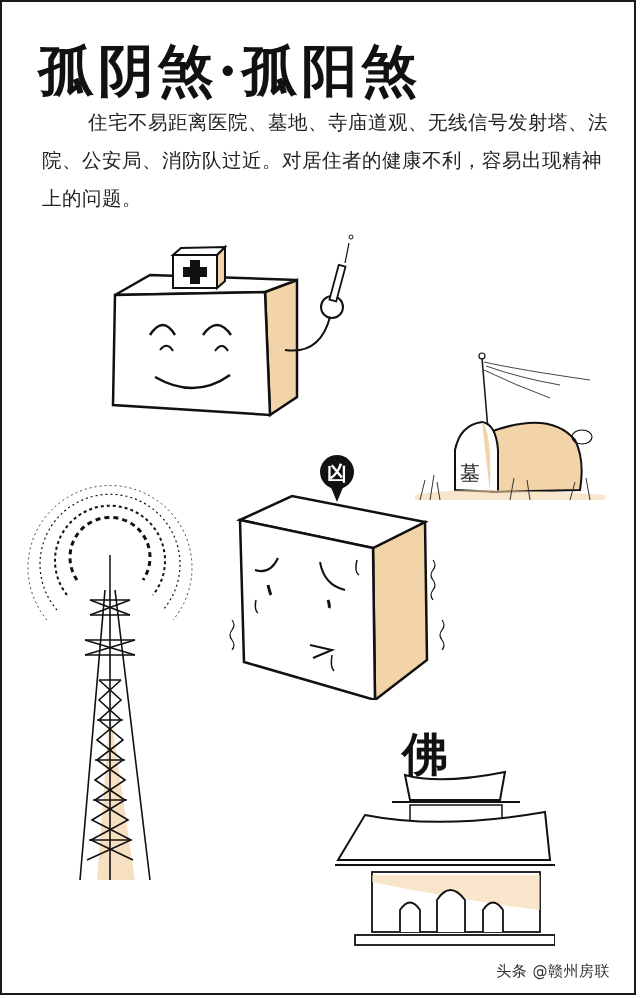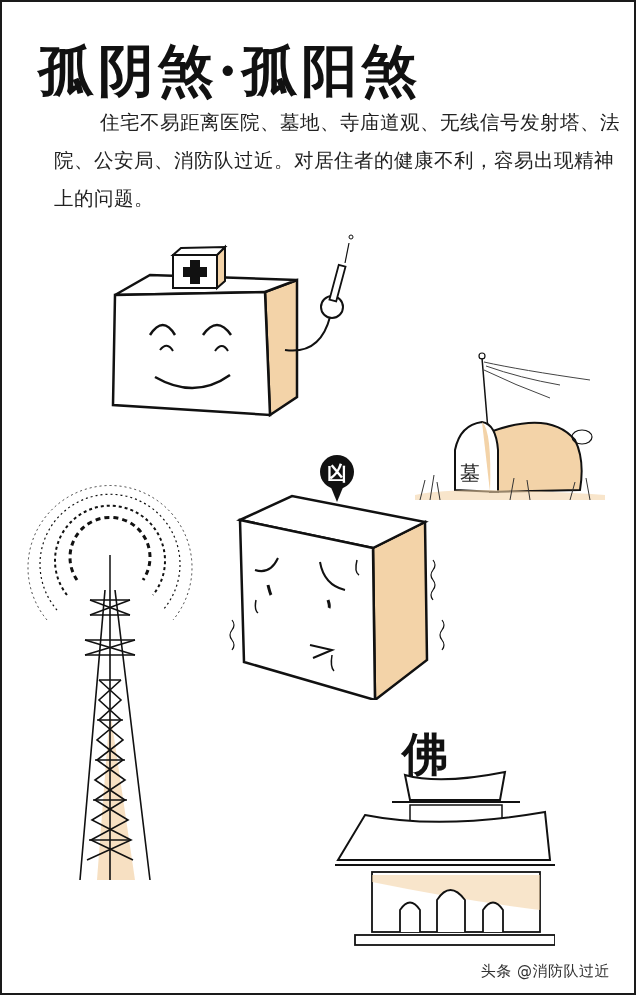--- a/index.html
+++ b/index.html
@@ -1,19 +1,19 @@
 <!DOCTYPE html>
 <html><head>
 <meta charset="utf-8">
 <style>
   html, body { margin: 0; padding: 0; background: #ffffff; }
   body { width: 640px; height: 998px; position: relative; overflow: hidden; font-family: "DejaVu Serif", "Liberation Serif", serif; }
   .frame { position: absolute; left: 0; top: 0; width: 636px; height: 995px; border: 2px solid #1a1a1a; border-bottom-width: 2px; box-sizing: border-box; background: #fff; }
   .title { position: absolute; left: 38px; top: 34px; font-size: 56px; font-weight: bold; letter-spacing: 4px; color: #111; font-family: "DejaVu Serif", serif; white-space: nowrap; }
-  .para { position: absolute; left: 54px; top: 104px; width: 566px; font-size: 19.5px; line-height: 38px; color: #222; font-family: "DejaVu Serif", serif; letter-spacing: 0.5px; }
+  .para { position: absolute; left: 42px; top: 104px; width: 566px; font-size: 19.5px; line-height: 38px; color: #222; font-family: "DejaVu Serif", serif; letter-spacing: 0.5px; }
   .para .indent { display: inline-block; width: 46px; }
   .art { position: absolute; }
   .watermark { position: absolute; right: 30px; top: 962px; font-size: 15px; color: #333; font-family: "DejaVu Sans", sans-serif; letter-spacing: 0.5px; text-shadow: 0 0 1px #fff; }
 </style>
 </head>
 <body>
 
 <div class="frame"></div>
 
 <div class="title">孤阴煞·孤阳煞</div>
@@ -114,13 +114,13 @@
   <path d="M35,105 Q110,120 215,102 L220,150 L8,150 Z" fill="#fff" stroke="#111" stroke-width="2"></path>
   <path d="M5,155 L225,155" stroke="#111" stroke-width="2"></path>
   <rect x="42" y="162" width="168" height="60" fill="#fff" stroke="#111" stroke-width="1.8"></rect>
   <path d="M42,165 L210,165 L210,200 Q130,190 42,172 Z" fill="#f3d3a8" opacity="0.6"></path>
   <path d="M70,222 L70,200 Q80,185 90,200 L90,222" fill="#fff" stroke="#111" stroke-width="1.8"></path>
   <path d="M107,222 L107,190 Q120,170 135,190 L135,222" fill="#fff" stroke="#111" stroke-width="1.8"></path>
   <path d="M153,222 L153,200 Q163,185 173,200 L173,222" fill="#fff" stroke="#111" stroke-width="1.8"></path>
   <rect x="25" y="225" width="200" height="10" fill="#fff" stroke="#111" stroke-width="1.8"></rect>
 </svg>
 
-<div class="watermark">头条 @消防队过近</div>
+<div class="watermark">头条 @赣州房联</div>
 
 </body></html>

